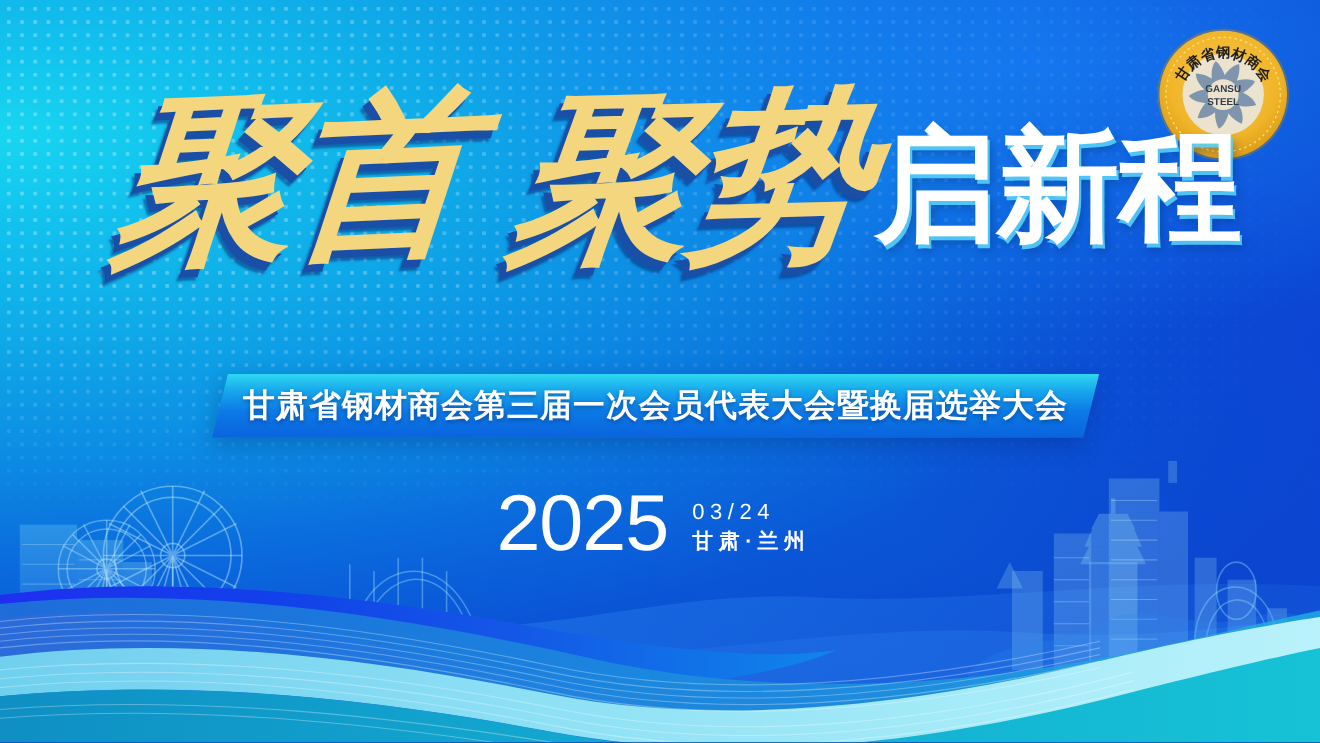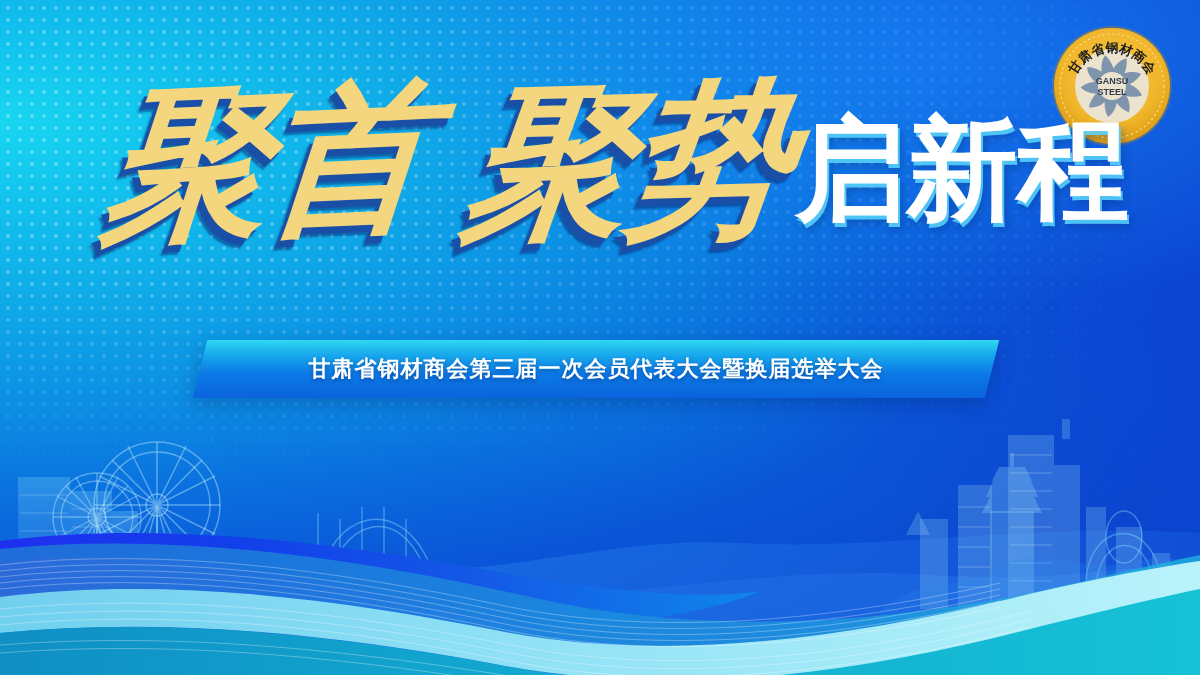--- a/index.html
+++ b/index.html
@@ -63,21 +63,21 @@
   .grp+.grp{margin-left:40px;}
 
   
   .subbar{position:absolute;left:200px;top:340px;width:792px;height:58px;
     background:linear-gradient(180deg,#2fd8f2 0%, #17a8ec 26%, #0c7ae6 58%, #0a63dd 100%);
     transform:skewX(-14deg);
     box-shadow:0 6px 20px rgba(4,30,90,.28);
   }
   .subbar-text{position:absolute;left:200px;top:340px;width:792px;height:58px;
     display:flex;align-items:center;justify-content:center;
-    color:#ffffff;font-weight:700;font-size:22px;letter-spacing:1px;
+    color:#ffffff;font-weight:700;font-size:29px;letter-spacing:1px;
     text-shadow:0 2px 4px rgba(5,35,95,.45);
     font-family:"Liberation Sans","DejaVu Sans",sans-serif;
   }
 
   
   .dateblock{position:absolute;left:0;top:440px;width:1200px;
     display:flex;justify-content:center;align-items:center;}
   .dateinner{display:flex;align-items:center;gap:22px;transform:translateX(-6px);}
   .year{color:#fff;font-size:72px;font-weight:400;line-height:1;letter-spacing:-1px;}
   .dcol{display:flex;flex-direction:column;gap:7px;padding-top:6px;}
@@ -326,14 +326,23 @@
       <div class="grp">
         <span class="cal c2">聚势</span>
         <span class="hei">启新程</span>
       </div>
     </div>
   </div>
 
   <div class="subbar"></div>
   <div class="subbar-text">甘肃省钢材商会第三届一次会员代表大会暨换届选举大会</div>
 
+  <div class="dateblock">
+    <div class="dateinner">
+      <span class="year">2025</span>
+      <span class="dcol">
+        <span class="dmd">03/24</span>
+        <span class="dloc">甘肃·兰州</span>
+      </span>
+    </div>
+  </div>
 
 </div>
 
 </body></html>

